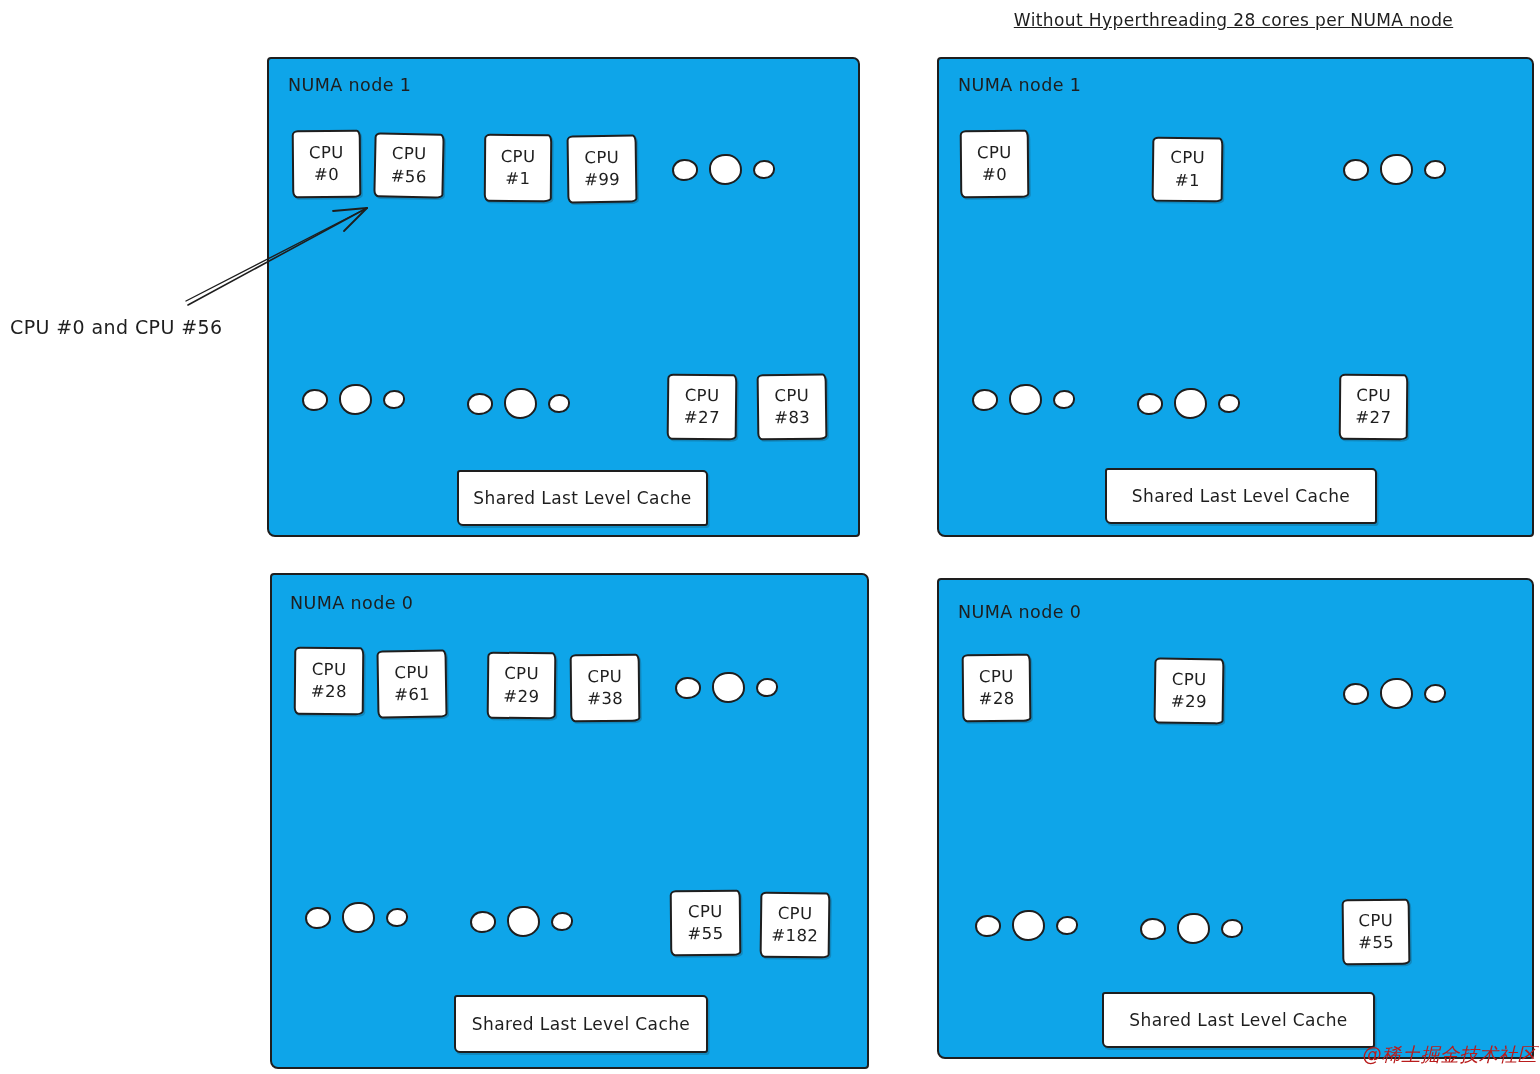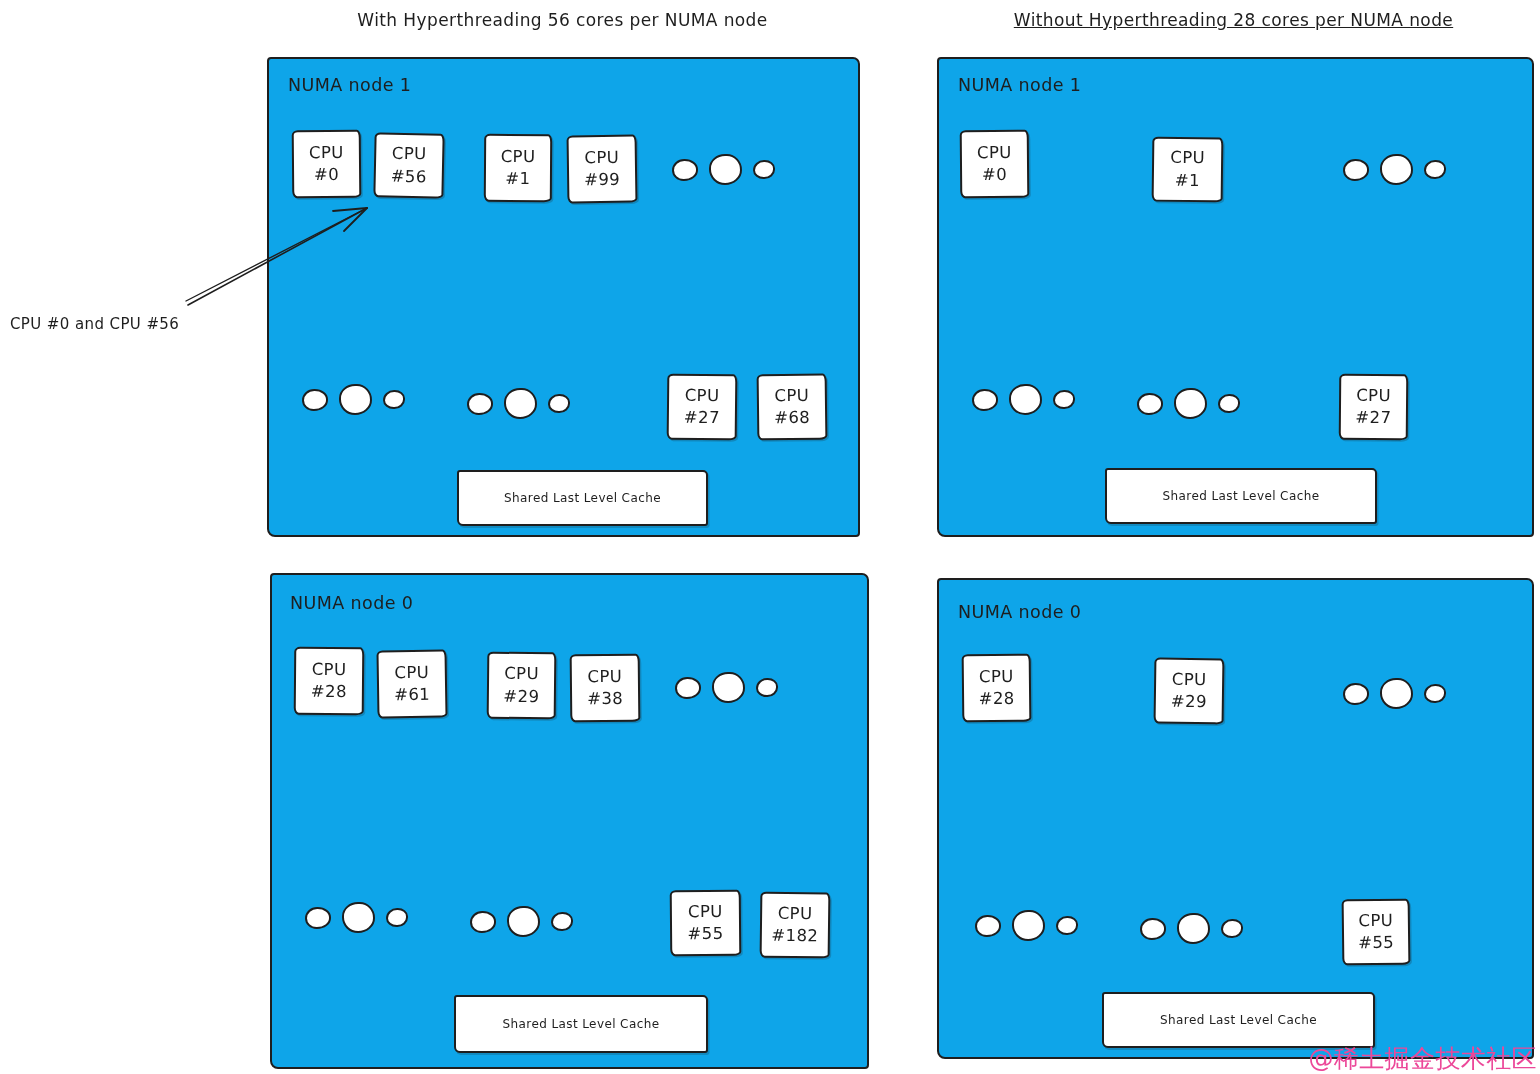--- a/index.html
+++ b/index.html
@@ -17,35 +17,34 @@
     display:flex;flex-direction:column;align-items:center;justify-content:center;
     font-size:16.5px;line-height:1.35;box-shadow:1.5px 1.5px 0 rgba(30,30,30,0.22);
   }
   .dots{position:absolute;display:flex;align-items:center;gap:11px;height:31px;}
   .dot{border:2.5px solid #1e1e1e;background:#fff;}
   .dot.sm {width:22px;height:18px;border-radius:48% 52% 55% 45% / 52% 48% 50% 50%;}
   .dot.lg {width:29px;height:27px;border-radius:50% 47% 53% 50% / 47% 53% 50% 52%;}
   .dot.sm2{width:18px;height:15px;border-radius:52% 48% 50% 50% / 55% 45% 52% 48%;}
   .cache{
     position:absolute;border:2px solid #1e1e1e;background:#fff;
-    display:flex;align-items:center;justify-content:center;font-size:12px;
+    display:flex;align-items:center;justify-content:center;font-size:17px;
     border-radius:3px 5px 3px 6px;box-shadow:1.5px 2px 0 rgba(30,30,30,0.2);
     white-space:nowrap;
   }
-  .annotation{position:absolute;left:10px;top:314px;font-size:15px;line-height:1.45;}
+  .annotation{position:absolute;left:10px;top:314px;font-size:19px;line-height:1.45;}
   .annotation .l2{padding-left:14px;}
   .arrow-svg{position:absolute;left:0;top:0;width:1540px;height:1074px;pointer-events:none;}
-  .watermark{position:absolute;right:3px;top:1042px;font-size:25px;color:#ec4899;white-space:nowrap;}
+  .watermark{position:absolute;right:3px;top:1042px;font-size:19px;color:#b91c1c;white-space:nowrap;font-style:italic;}
 </style>
 </head>
 <body>
 
 <div class="canvas">
 
-  <div class="title" style="left:267px;width:591px;">With Hyperthreading 56 cores per NUMA node</div>
   <div class="title" style="left:937px;width:593px;text-decoration:underline;">Without Hyperthreading 28 cores per NUMA node</div>
 
   <div class="panel" style="left:267px;top:57px;width:589px;height:476px;">
     <div class="node-label" style="left:19px;top:16px;">NUMA node 1</div>
 
     <div class="cpu" style="left:23px;top:71px;width:65px;height:64px;transform:rotate(-0.5deg);">
       <span>CPU</span>
       <span>#0</span>
     </div>
     <div class="cpu" style="left:105px;top:74px;width:66px;height:61px;transform:rotate(1.2deg);">
@@ -77,21 +76,21 @@
       <span class="dot lg"></span>
       <span class="dot sm2"></span>
     </div>
 
     <div class="cpu" style="left:398px;top:315px;width:66px;height:62px;transform:rotate(0.6deg);">
       <span>CPU</span>
       <span>#27</span>
     </div>
     <div class="cpu" style="left:488px;top:315px;width:66px;height:62px;transform:rotate(-0.7deg);">
       <span>CPU</span>
-      <span>#68</span>
+      <span>#83</span>
     </div>
 
     <div class="cache" style="left:188px;top:411px;width:247px;height:52px;">Shared Last Level Cache</div>
   </div>
 
   <div class="panel" style="left:937px;top:57px;width:593px;height:476px;">
     <div class="node-label" style="left:19px;top:16px;">NUMA node 1</div>
 
     <div class="cpu" style="left:21px;top:71px;width:65px;height:64px;transform:rotate(-0.5deg);">
       <span>CPU</span>

